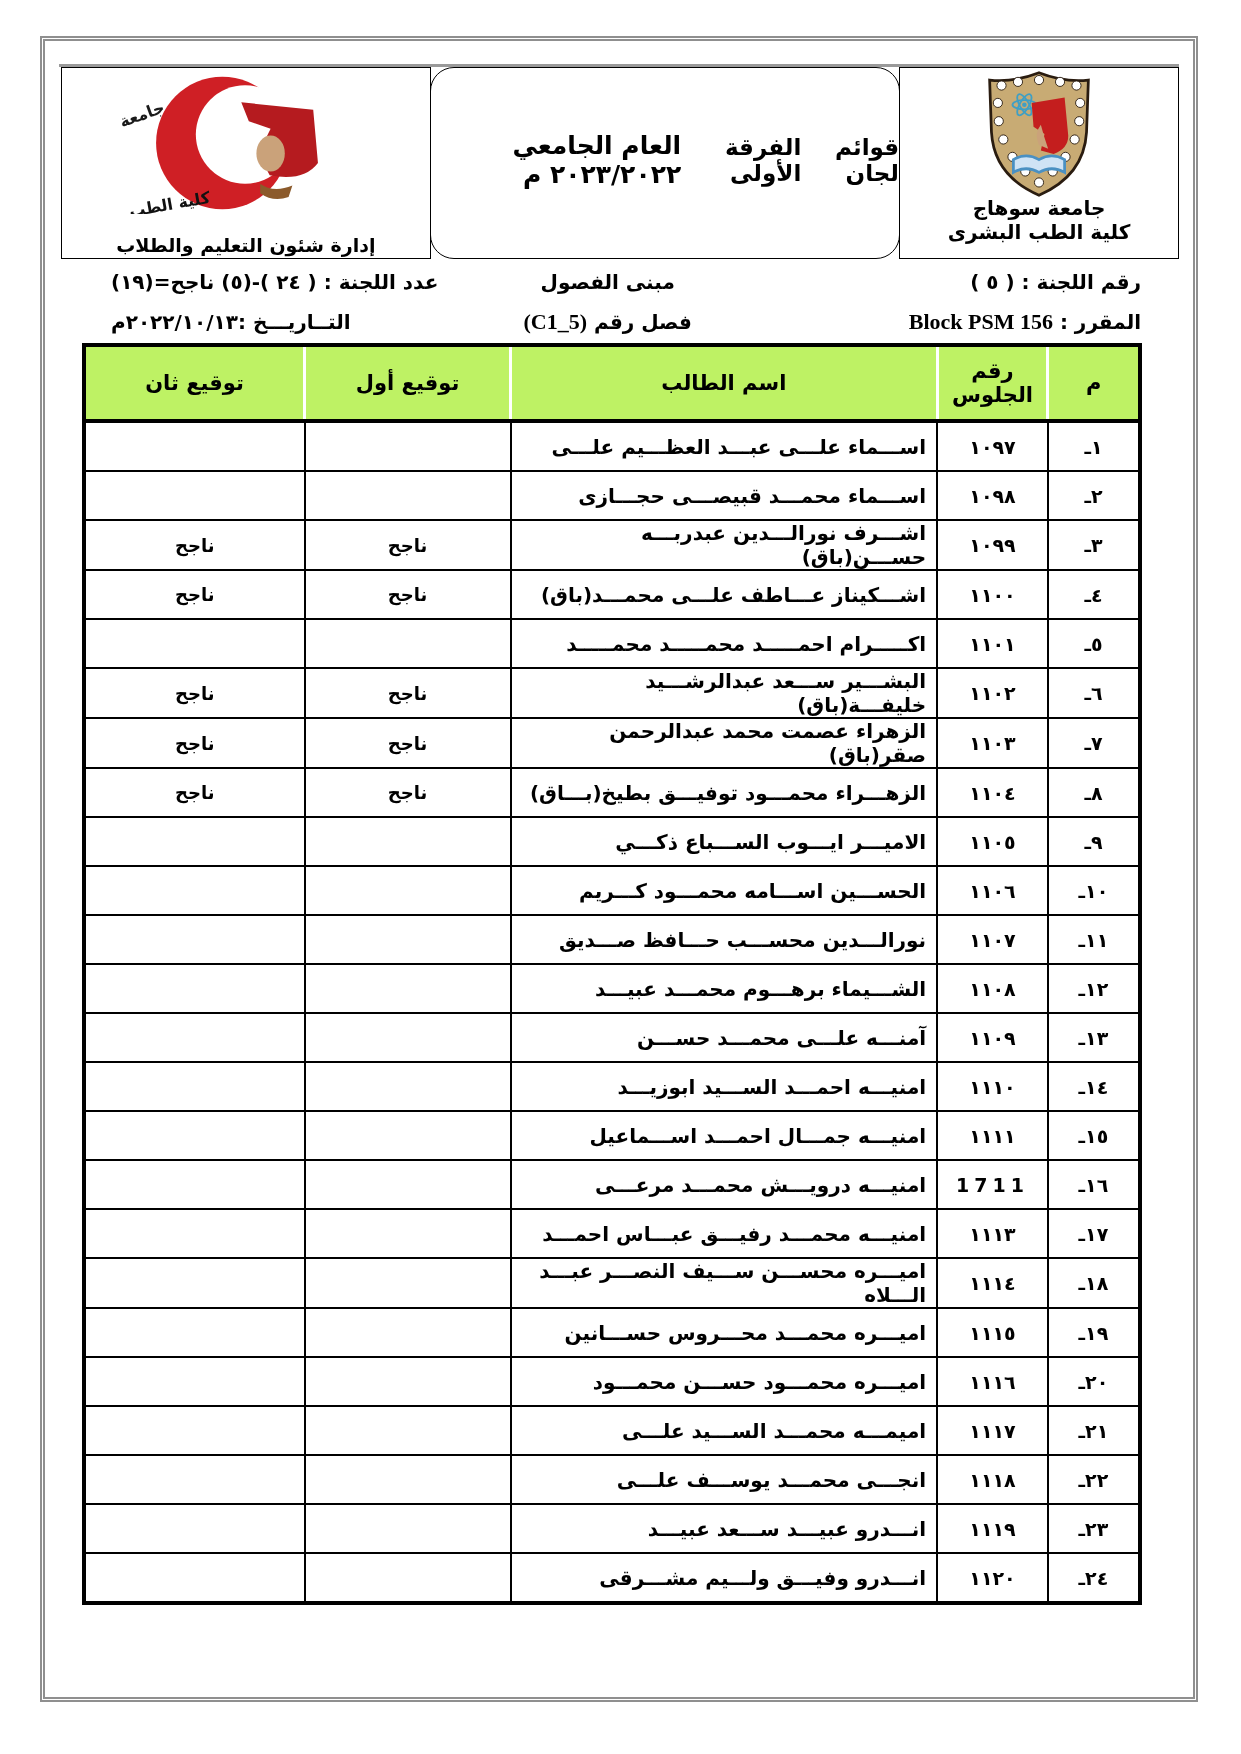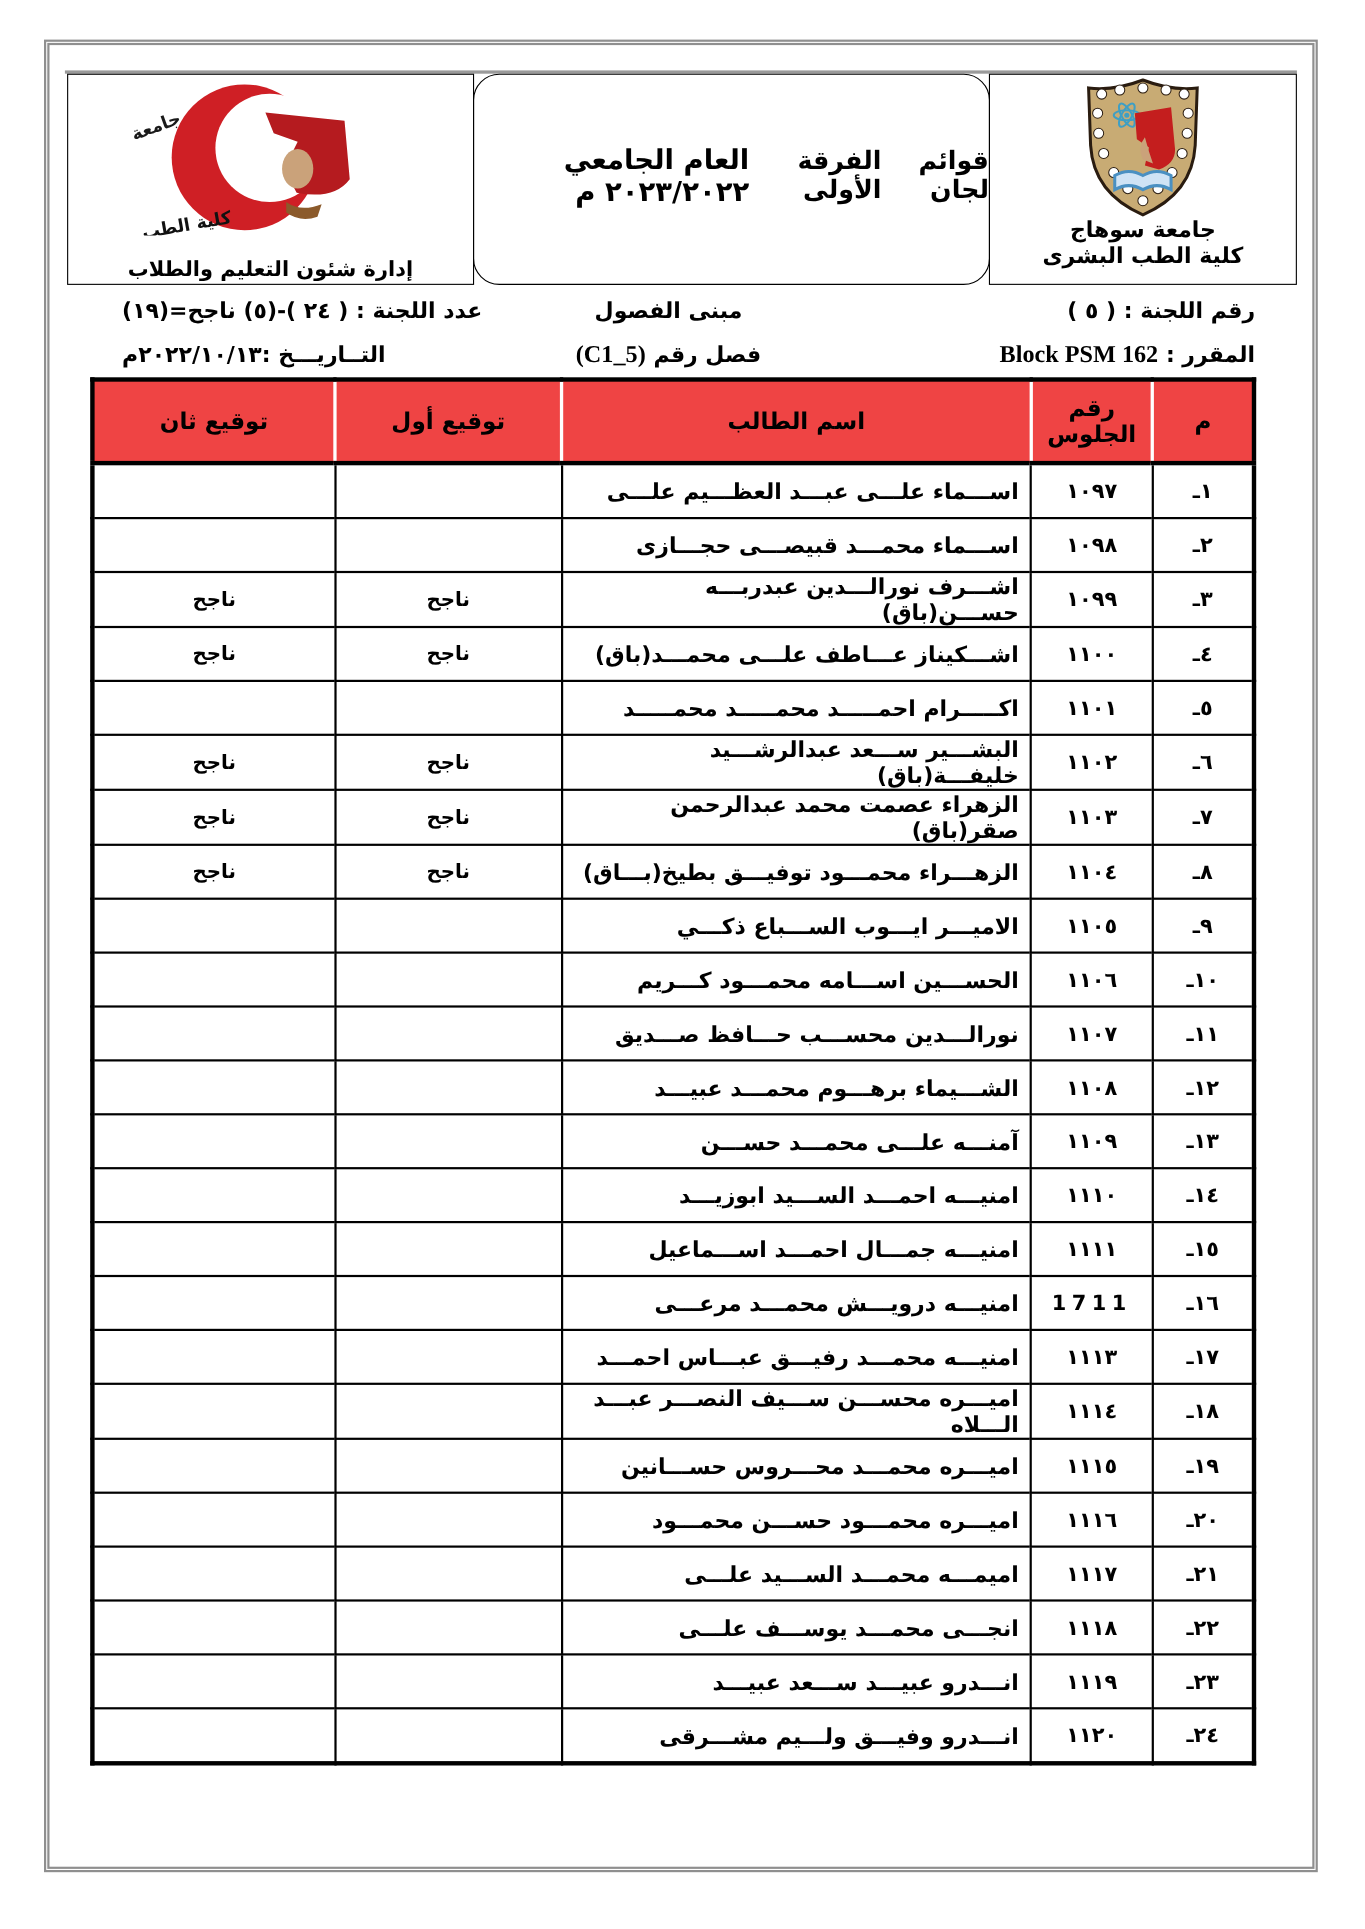--- a/index.html
+++ b/index.html
@@ -31,21 +31,21 @@
   .info-right{text-align:right;padding-right:44px;}
   .info-center{text-align:center;}
   .info-left{text-align:left;padding-left:58px;}
   .latin-code{font-family:"Liberation Serif",serif;font-size:22px;direction:ltr;unicode-bidi:embed;}
   
   .main-table{
     position:absolute;top:302px;left:37px;width:1060px;
     border-collapse:collapse;border:4px solid #000;table-layout:fixed;
   }
   .main-table thead th{
-    background:#ef4444;height:72px;font-size:21px;line-height:1.15;
+    background:#bef264;height:72px;font-size:21px;line-height:1.15;
     border-left:3px solid #fff;border-bottom:4px solid #000;padding:0 4px;
   }
   .main-table tbody td{
     border:2px solid #000;height:45px;vertical-align:middle;
   }
   .col-idx{width:8.1%;text-align:center;font-size:19px;letter-spacing:2px;}
   .col-seat{width:10%;text-align:center;font-size:19px;letter-spacing:5px;}
   .col-name{width:41.5%;text-align:right;font-size:20px;padding:0 10px 0 6px;margin-left:44px;}
   .col-sig1{width:19.5%;text-align:center;font-size:18px;}
   .col-sig2{width:20.9%;text-align:center;font-size:18px;}
@@ -118,21 +118,21 @@
 
   <div class="info-block">
     <div class="info-row">
       <div class="info-right">رقم اللجنة : ( ٥ )</div>
       <div class="info-center">مبنى الفصول</div>
       <div class="info-left">عدد اللجنة : ( ٢٤ )-(٥) ناجح=(١٩)</div>
     </div>
     <div class="info-row">
       <div class="info-right">
         <span>المقرر :</span>
-        <span class="latin-code">Block PSM 162</span>
+        <span class="latin-code">Block PSM 156</span>
       </div>
       <div class="info-center">
         <span>فصل رقم</span>
         <span class="latin-code">(C1_5)</span>
       </div>
       <div class="info-left">التــاريـــخ :٢٠٢٢/١٠/١٣م</div>
     </div>
   </div>
 
   <table class="main-table" dir="rtl">

